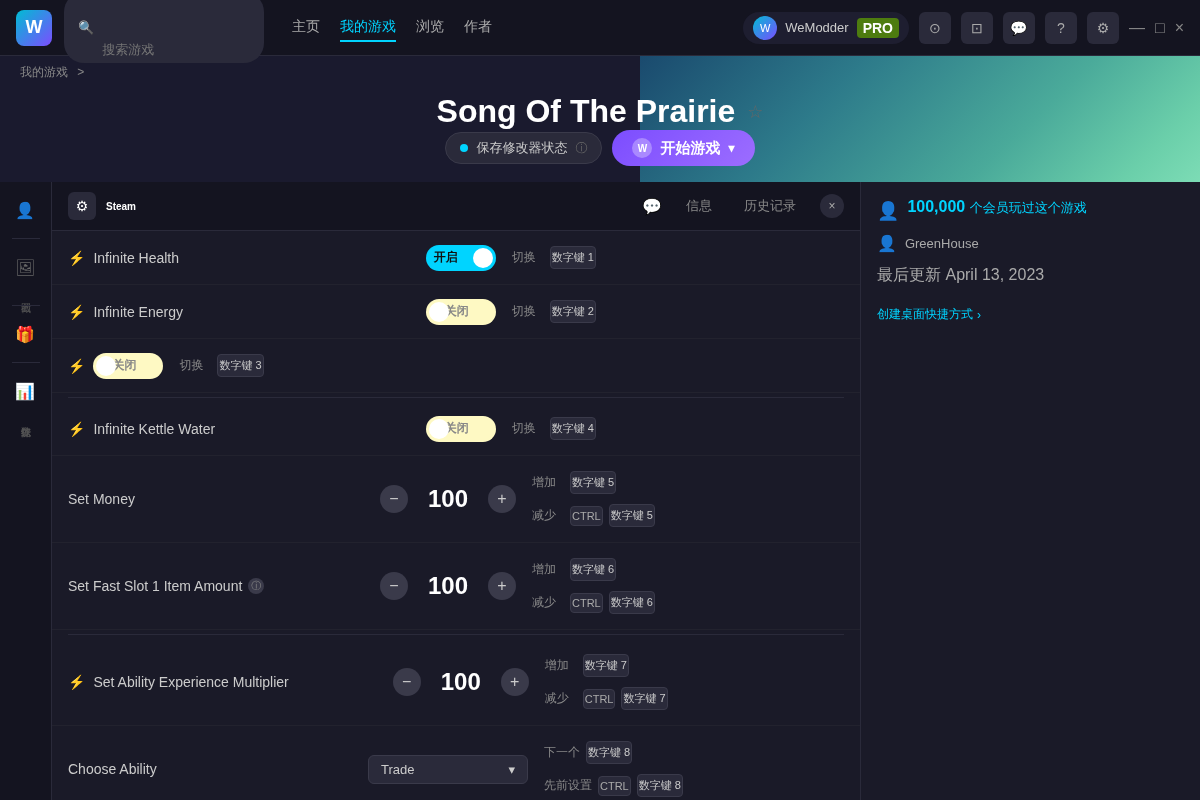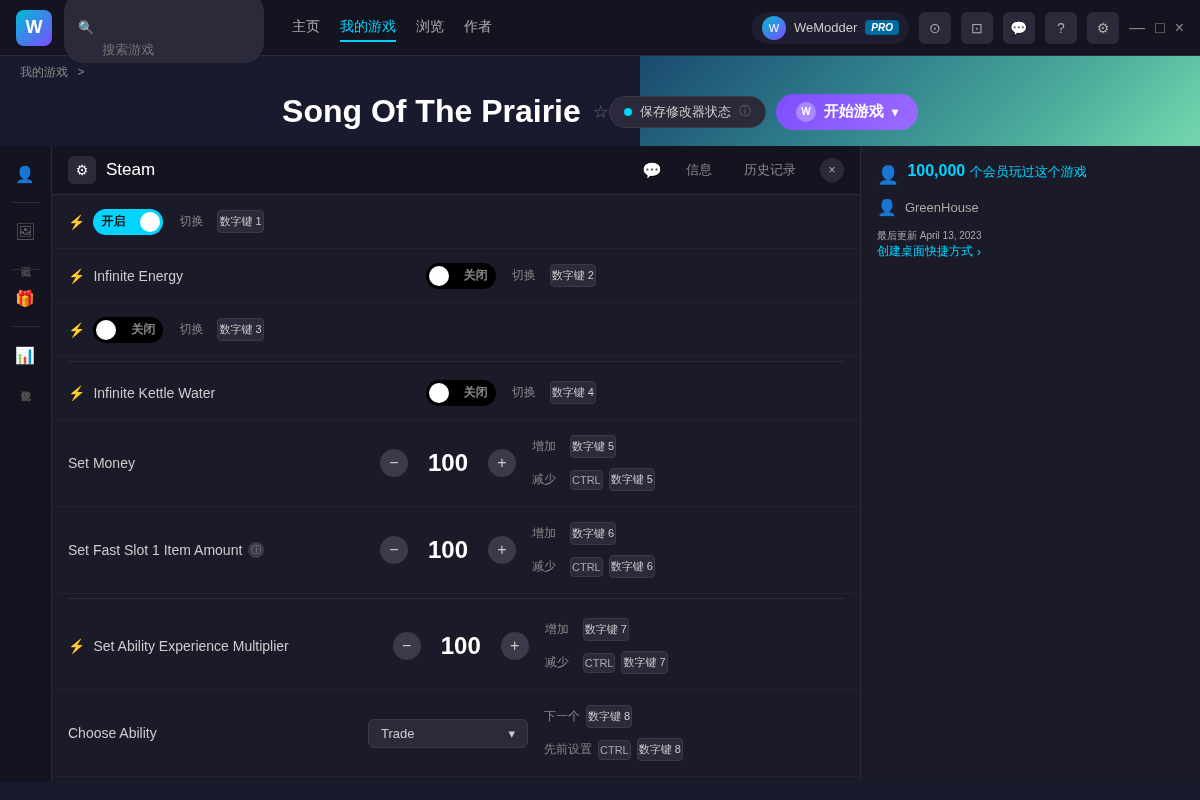--- a/index.html
+++ b/index.html
@@ -106,27 +106,26 @@
     }
     .wemodder-logo {
       width: 24px; height: 24px;
       background: linear-gradient(135deg, #00bcd4, #7c4dff);
       border-radius: 50%;
       display: flex; align-items: center; justify-content: center;
       font-size: 11px; color: white;
     }
     .wemodder-name { font-size: 13px; color: #ccc; }
     .pro-badge {
-      background: #0369a1;
+      background: #4d7c0f;
       color: white;
-      font-size: 10px;
+      font-size: 14px;
       padding: 2px 6px;
       border-radius: 4px;
       font-weight: bold;
-      font-style: italic;
     }
     .nav-icon-btn {
       width: 32px; height: 32px;
       background: #2a2a3a;
       border-radius: 6px;
       display: flex; align-items: center; justify-content: center;
       cursor: pointer; color: #aaa; font-size: 14px;
     }
     .nav-win-btn { background: none; color: #888; font-size: 16px; cursor: pointer; }
 
@@ -142,20 +141,21 @@
     .breadcrumb .sep { margin: 0 6px; }
 
     
     .game-header {
       position: relative;
       z-index: 10;
       padding: 4px 20px 16px;
       display: flex;
       align-items: center;
       justify-content: center;
+      flex-direction: column;
     }
     .game-title-area { display: flex; align-items: center; gap: 12px; }
     .game-title {
       font-size: 32px;
       font-weight: bold;
       color: white;
     }
     .star-icon { color: #666; font-size: 18px; cursor: pointer; }
     .header-actions { display: flex; align-items: center; gap: 10px; }
     .save-status-btn {
@@ -248,21 +248,21 @@
     .section-header-left {
       display: flex; align-items: center; gap: 10px;
     }
     .steam-icon {
       width: 28px; height: 28px;
       background: #2a2a3a;
       border-radius: 6px;
       display: flex; align-items: center; justify-content: center;
       font-size: 14px;
     }
-    .section-title { font-size: 17px; font-weight: normal; }
+    .section-title { font-size: 10px; font-weight: bold; }
     .section-tab {
       font-size: 13px; color: #888; cursor: pointer; padding: 4px 8px;
     }
     .chat-icon { color: #666; font-size: 16px; cursor: pointer; }
     .close-panel-btn {
       background: #2a2a3a;
       border-radius: 50%;
       width: 24px; height: 24px;
       display: flex; align-items: center; justify-content: center;
       cursor: pointer; color: #aaa; font-size: 12px;
@@ -309,22 +309,22 @@
       position: relative;
       flex-shrink: 0;
     }
     .toggle-btn.on {
       background: #00d4ff;
       justify-content: flex-start;
       padding-left: 8px;
       color: #111;
     }
     .toggle-btn.off {
-      background: #000000;
-      justify-content: flex-end;
+      background: #fef9c3;
+      justify-content: center;
       padding-right: 8px;
       color: #888;
     }
     .toggle-circle {
       width: 20px; height: 20px;
       background: white;
       border-radius: 50%;
       position: absolute;
     }
     .toggle-btn.on .toggle-circle { right: 3px; }
@@ -386,22 +386,22 @@
     }
     .stats-count span { color: #00d4ff; }
     .person-icon { color: #888; font-size: 18px; margin-top: 2px; }
     .author-row {
       display: flex; align-items: center; gap: 8px;
       margin-bottom: 12px;
     }
     .author-icon { color: #888; font-size: 16px; }
     .author-name { font-size: 13px; color: #aaa; }
     .update-row {
-      font-size: 10px; color: #888;
-      margin-bottom: 0;
+      font-size: 16px; color: #888;
+      margin-bottom: 20px;
     }
     .update-row span { color: #aaa; }
     .shortcut-link {
       font-size: 12px;
       color: #00d4ff;
       cursor: pointer;
       display: flex; align-items: center; gap: 4px;
     }
 
     
@@ -517,20 +517,21 @@
       <div style="display:flex;align-items:center;gap:16px;">
         <span class="chat-icon">💬</span>
         <span class="section-tab">信息</span>
         <span class="section-tab">历史记录</span>
         <div class="close-panel-btn">×</div>
       </div>
     </div>
 
     <div class="cheat-item">
       <span class="cheat-lightning">⚡</span>
+      <span class="cheat-name">Infinite Health</span>
       <div class="toggle-btn on">
         <span>开启</span>
         <div class="toggle-circle"></div>
       </div>
       <div class="keybind-section">
         <div class="keybind-row">
           <span class="kb-label">切换</span>
           <span class="kb-key">数字键 1</span>
         </div>
       </div>

